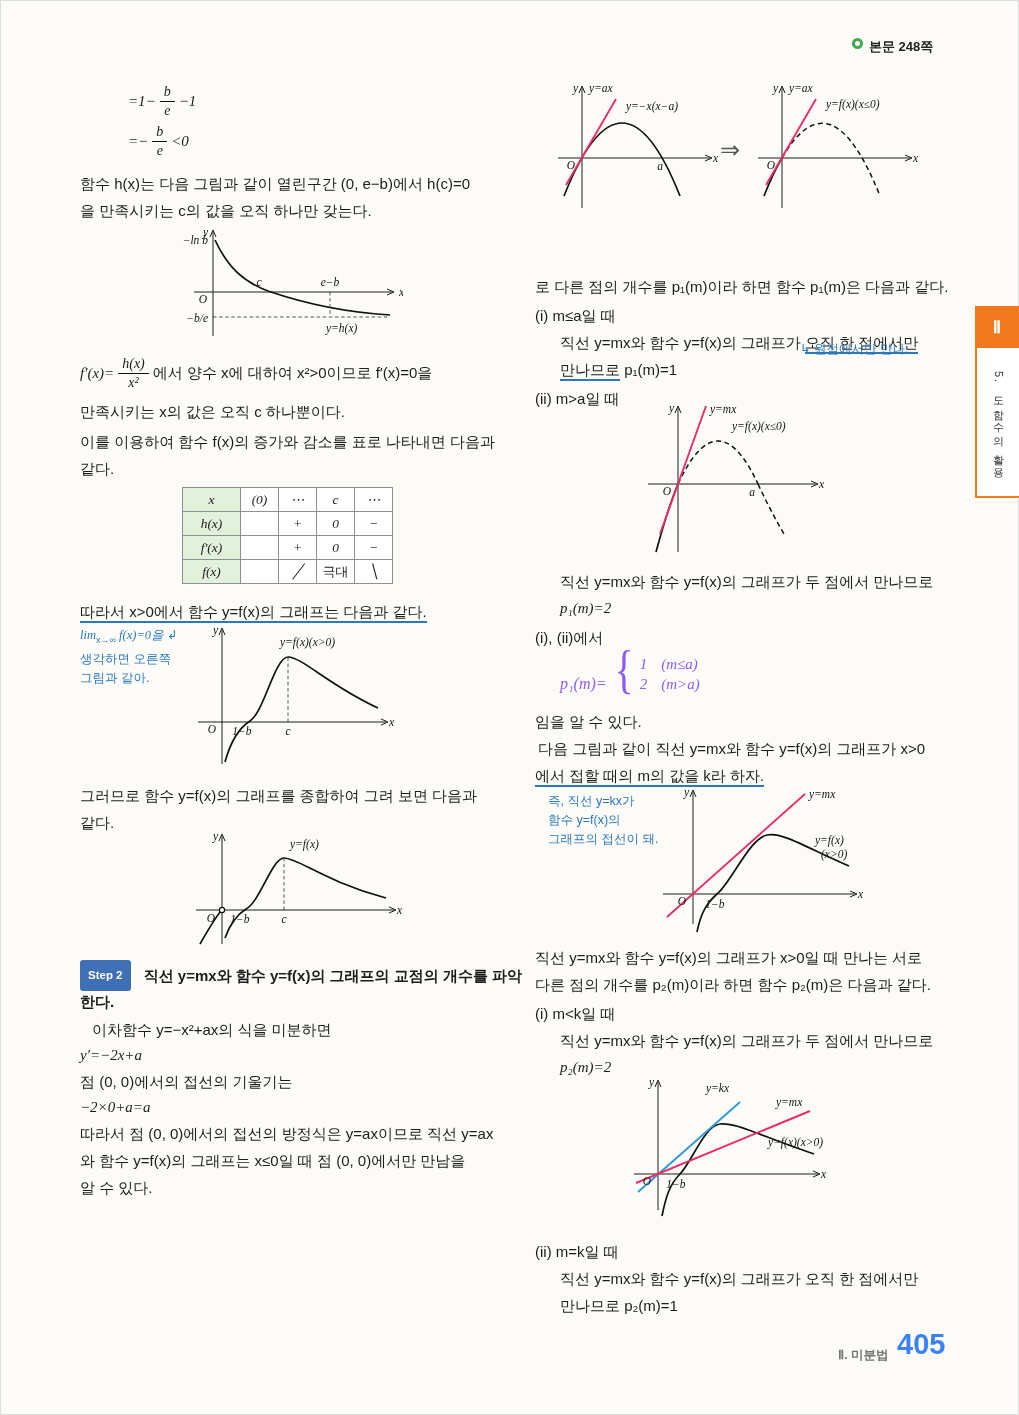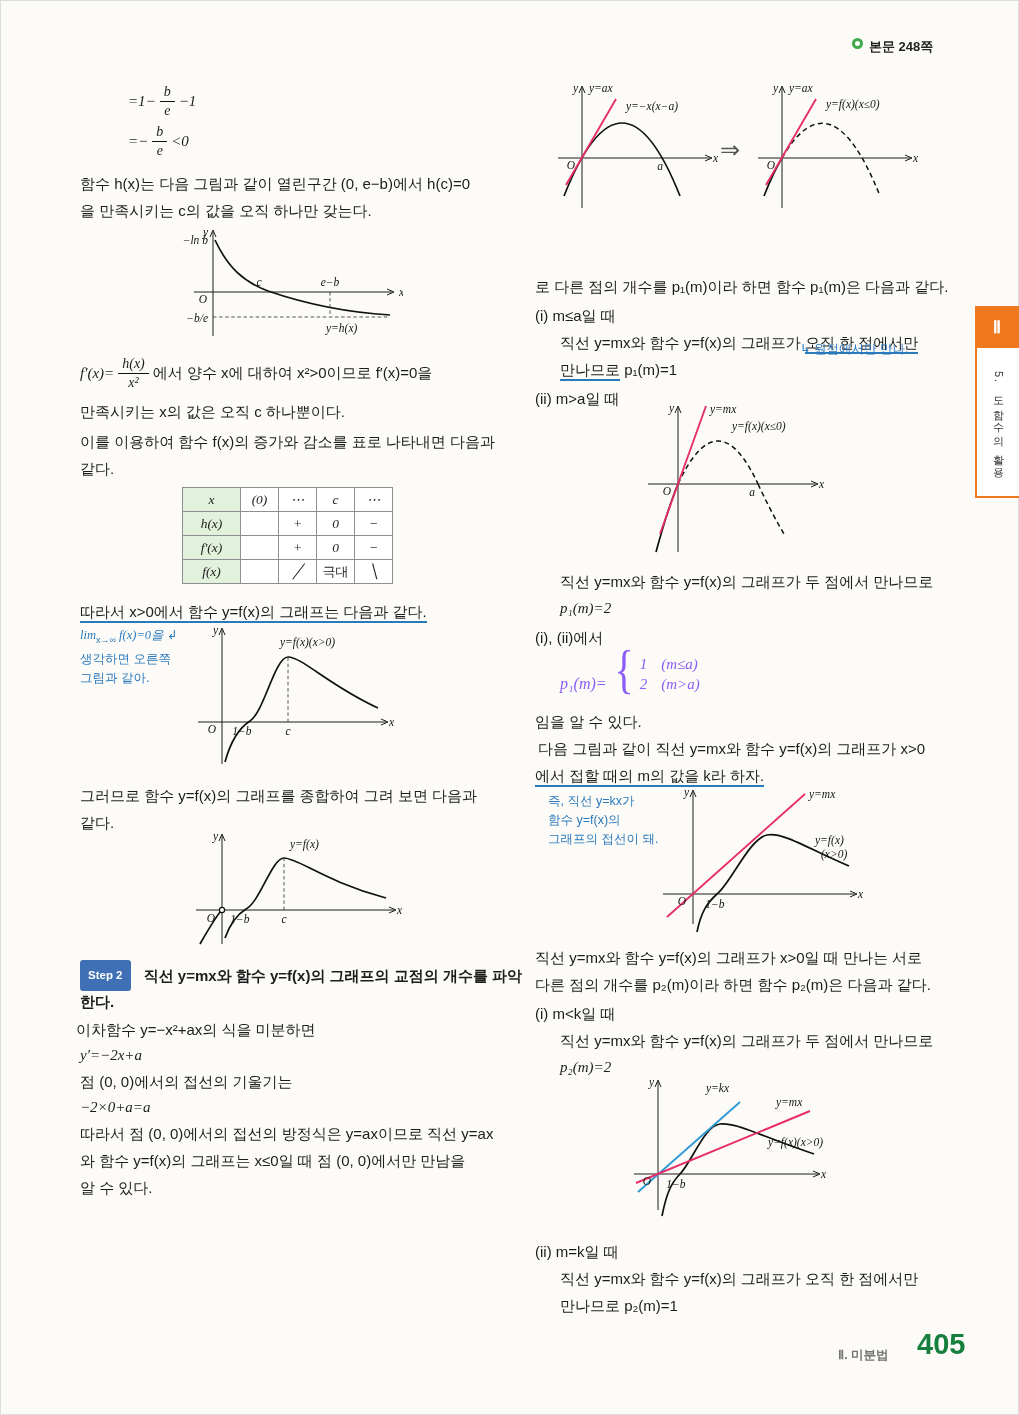--- a/index.html
+++ b/index.html
@@ -40,21 +40,21 @@
   .header-badge { position:absolute; left:852px; top:38px; display:flex; align-items:flex-start; gap:6px;
                   font-size:13px; font-weight:bold; color:#222; }
   .gdot { width:11px; height:11px; border-radius:50%; border:3px solid #3faa4c; background:#fff; display:inline-block; }
   .side-tab { position:absolute; left:975px; top:306px; width:44px; }
   .side-tab .num { width:44px; height:42px; background:#f0791f; color:#fff; display:flex; align-items:center;
                    justify-content:center; font-family:"Liberation Serif", serif; font-weight:bold; font-size:17px; }
   .side-tab .lbl { width:44px; height:150px; border:2px solid #f0791f; border-right:none; border-top:none;
                    background:#fff; writing-mode:vertical-rl; display:flex; align-items:center; justify-content:center;
                    font-size:11px; letter-spacing:2px; color:#333; }
   .footer-sec { position:absolute; left:838px; top:1347px; font-size:12.5px; font-weight:bold; color:#737373; }
-  .footer-num { position:absolute; left:897px; top:1328px; font-size:29px; font-weight:bold; color:#15803d;margin-left:20px; }
+  .footer-num { position:absolute; left:897px; top:1328px; font-size:29px; font-weight:bold; color:#3b82f6; }
   .imply { position:absolute; left:720px; top:136px; font-size:24px; color:#555; }
 </style>
 </head>
 <body>
 
 <div class="page">
 
   <div class="header-badge">
     <span class="gdot"></span>
     <span>본문 248쪽</span>
@@ -188,21 +188,21 @@
     <text x="96" y="93" text-anchor="middle">c</text>
     <text x="102" y="18">y=f(x)</text>
   </svg>
 
   <div class="t" style="left:80px;top:960px">
     <span class="badge">Step 2</span>
     <span class="bold">직선 y=mx와 함수 y=f(x)의 그래프의 교점의 개수를 파악</span>
   </div>
   <div class="t bold" style="left:80px;top:988px">한다.</div>
 
-  <div class="t" style="left:76px;top:1016px">이차함수 y=−x²+ax의 식을 미분하면</div>
+  <div class="t" style="left:92px;top:1016px">이차함수 y=−x²+ax의 식을 미분하면</div>
   <div class="t math" style="left:80px;top:1042px">y′=−2x+a</div>
   <div class="t" style="left:80px;top:1068px">점 (0, 0)에서의 접선의 기울기는</div>
   <div class="t math" style="left:80px;top:1094px">−2×0+a=a</div>
   <div class="t" style="left:80px;top:1120px">따라서 점 (0, 0)에서의 접선의 방정식은 y=ax이므로 직선 y=ax</div>
   <div class="t" style="left:80px;top:1147px">와 함수 y=f(x)의 그래프는 x≤0일 때 점 (0, 0)에서만 만남을</div>
   <div class="t" style="left:80px;top:1174px">알 수 있다.</div>
 
   <svg class="graph" style="left:552px;top:80px;width:168px;height:138px" viewBox="0 0 168 138">
     <line class="ax" x1="6" y1="78" x2="158" y2="78"></line>
     <line class="ax" x1="30" y1="8" x2="30" y2="128"></line>

